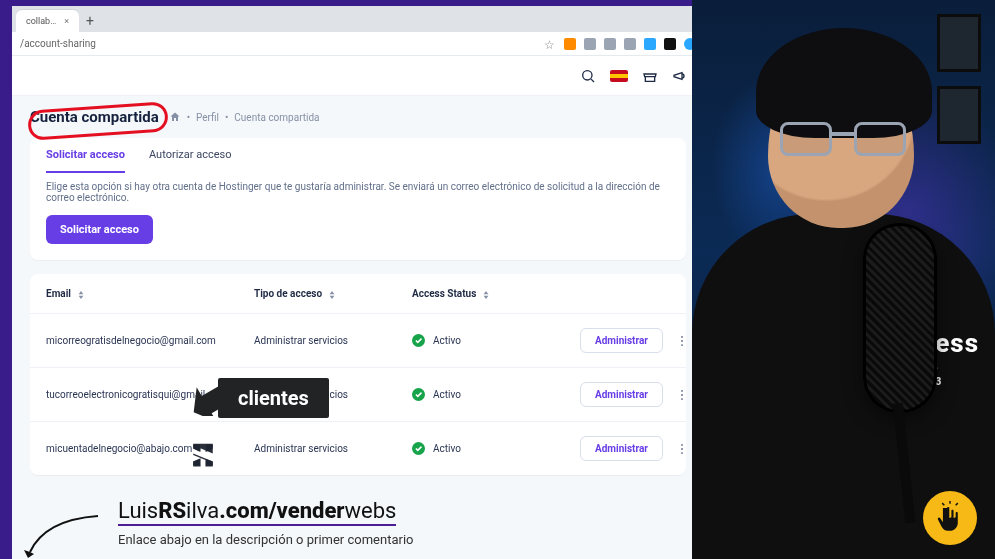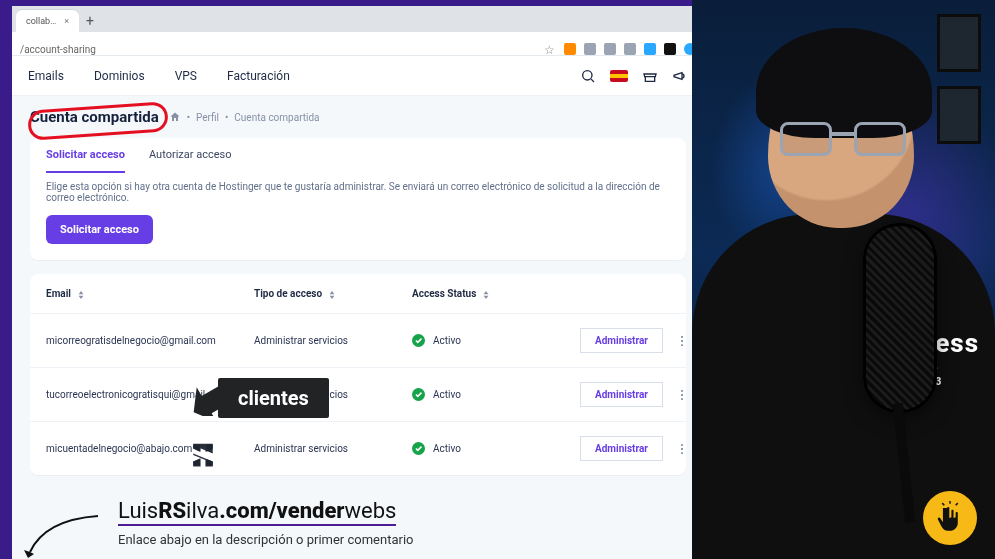--- a/index.html
+++ b/index.html
@@ -24,21 +24,21 @@
   .shirt-txt .big{font-size:26px;line-height:26px}
   .shirt-txt .sub{font-size:10px;line-height:12px;display:block;margin-top:4px}
   .click-emoji{position:absolute;right:18px;bottom:14px;width:54px;height:54px;border-radius:50%;background:#f7b916;display:flex;align-items:center;justify-content:center}
   .click-emoji svg{width:34px;height:34px}
 
   .browser{position:absolute;left:12px;top:0;width:692px;height:559px;background:#f4f8fb;border-top:6px solid #3a1b8a}
   .tabbar{height:26px;background:#dfe3e8;display:flex;align-items:flex-end;padding-left:4px}
   .tab{height:22px;background:#fff;border-radius:6px 6px 0 0;padding:0 10px;display:flex;align-items:center;font-size:9px;color:#555;max-width:120px;white-space:nowrap;overflow:hidden;box-shadow:0 -1px 0 rgba(0,0,0,.06)}
   .tab .x{margin-left:8px;color:#777}
   .newtab{width:22px;height:22px;display:flex;align-items:center;justify-content:center;color:#555;font-size:14px}
-  .urlbar{height:24px;background:#fff;display:flex;align-items:flex-end;padding:0 8px;border-bottom:1px solid #e5eaef}
+  .urlbar{height:24px;background:#fff;display:flex;align-items:center;padding:0 8px;border-bottom:1px solid #e5eaef}
   .url{flex:1;font-size:10px;color:#666}
   .url-icons{display:flex;gap:8px;align-items:center}
   .url-icons span{width:12px;height:12px;display:inline-block}
   .star{color:#888;font-size:12px}
   .ext{width:10px;height:10px;border-radius:2px}
   .e1{background:#ff8a00}.e2{background:#9aa4b2}.e3{background:#9aa4b2}.e4{background:#9aa4b2}.e5{background:#2aa8ff}.e6{background:#111}.e7{background:#2aa8ff;border-radius:50%}
 
   .topnav{height:40px;display:flex;align-items:center;padding:0 16px;background:#fff;border-bottom:1px solid #eef2f6}
   .topnav .links{display:flex;gap:30px}
   .topnav .links a{font-size:12px;color:#1f2a44;text-decoration:none}
@@ -62,21 +62,21 @@
 
   .tablecard{margin-top:14px}
   .thead{display:grid;grid-template-columns:200px 150px 160px 1fr;gap:8px;padding:14px 16px;font-size:10px;color:#1f2a44;font-weight:700}
   .thead .col{display:flex;align-items:flex-end;gap:6px}
   .sort{width:8px;height:8px}
   .trow{display:grid;grid-template-columns:200px 150px 160px 1fr;gap:8px;padding:14px 16px;font-size:10px;color:#2a3553;align-items:center;border-top:1px solid #eef2f6}
   .status{display:flex;align-items:center;gap:8px}
   .status .dot{width:13px;height:13px;border-radius:50%;background:#16a34a;display:flex;align-items:center;justify-content:center}
   .status .dot svg{width:9px;height:9px;color:#fff}
   .actions{display:flex;align-items:center;gap:10px;justify-content:flex-end}
-  .outline{border:1px solid #d8deea;background:#fff;border-radius:0;padding:6px 14px;font-size:10px;color:#673de6;font-weight:700;cursor:pointer}
+  .outline{border:1px solid #d8deea;background:#fff;border-radius:6px;padding:6px 14px;font-size:10px;color:#673de6;font-weight:700;cursor:pointer}
   .more{width:18px;height:22px;display:flex;align-items:center;justify-content:center;color:#62708a;cursor:pointer}
   .more svg{width:14px;height:14px}
 
   .arrow-callout{position:absolute;left:172px;top:350px;pointer-events:none}
   .arrow-callout svg{width:70px;height:60px}
   .callout-label{position:absolute;left:206px;top:372px;background:#222325;color:#fff;padding:8px 20px;font-weight:700;font-size:20px;border-radius:2px}
 
   .hostinger{position:absolute;left:178px;top:436px;display:flex;align-items:center;gap:12px}
   .hostinger .mark{width:26px;height:26px}
   .hostinger .word{letter-spacing:3px;font-weight:800;color:#1f2431;font-size:18px}
@@ -107,26 +107,20 @@
         <span class="ext e2"></span>
         <span class="ext e3"></span>
         <span class="ext e4"></span>
         <span class="ext e5"></span>
         <span class="ext e6"></span>
         <span class="ext e7"></span>
       </div>
     </div>
 
     <div class="topnav">
-      <div class="links">
-        <a href="#">Emails</a>
-        <a href="#">Dominios</a>
-        <a href="#">VPS</a>
-        <a href="#">Facturación</a>
-      </div>
       <div class="right">
         <svg class="icon-basic" viewBox="0 0 24 24" fill="none" stroke="#1f2a44" stroke-width="2">
             <circle cx="11" cy="11" r="7"></circle>
             <path d="M21 21l-4.3-4.3"></path>
           </svg>
         <span class="flag"></span>
         <svg class="icon-basic" viewBox="0 0 24 24" fill="none" stroke="#1f2a44" stroke-width="2">
             <path d="M3 9h18l-1 4H4z"></path>
             <path d="M5 13v7h14v-7"></path>
           </svg>

